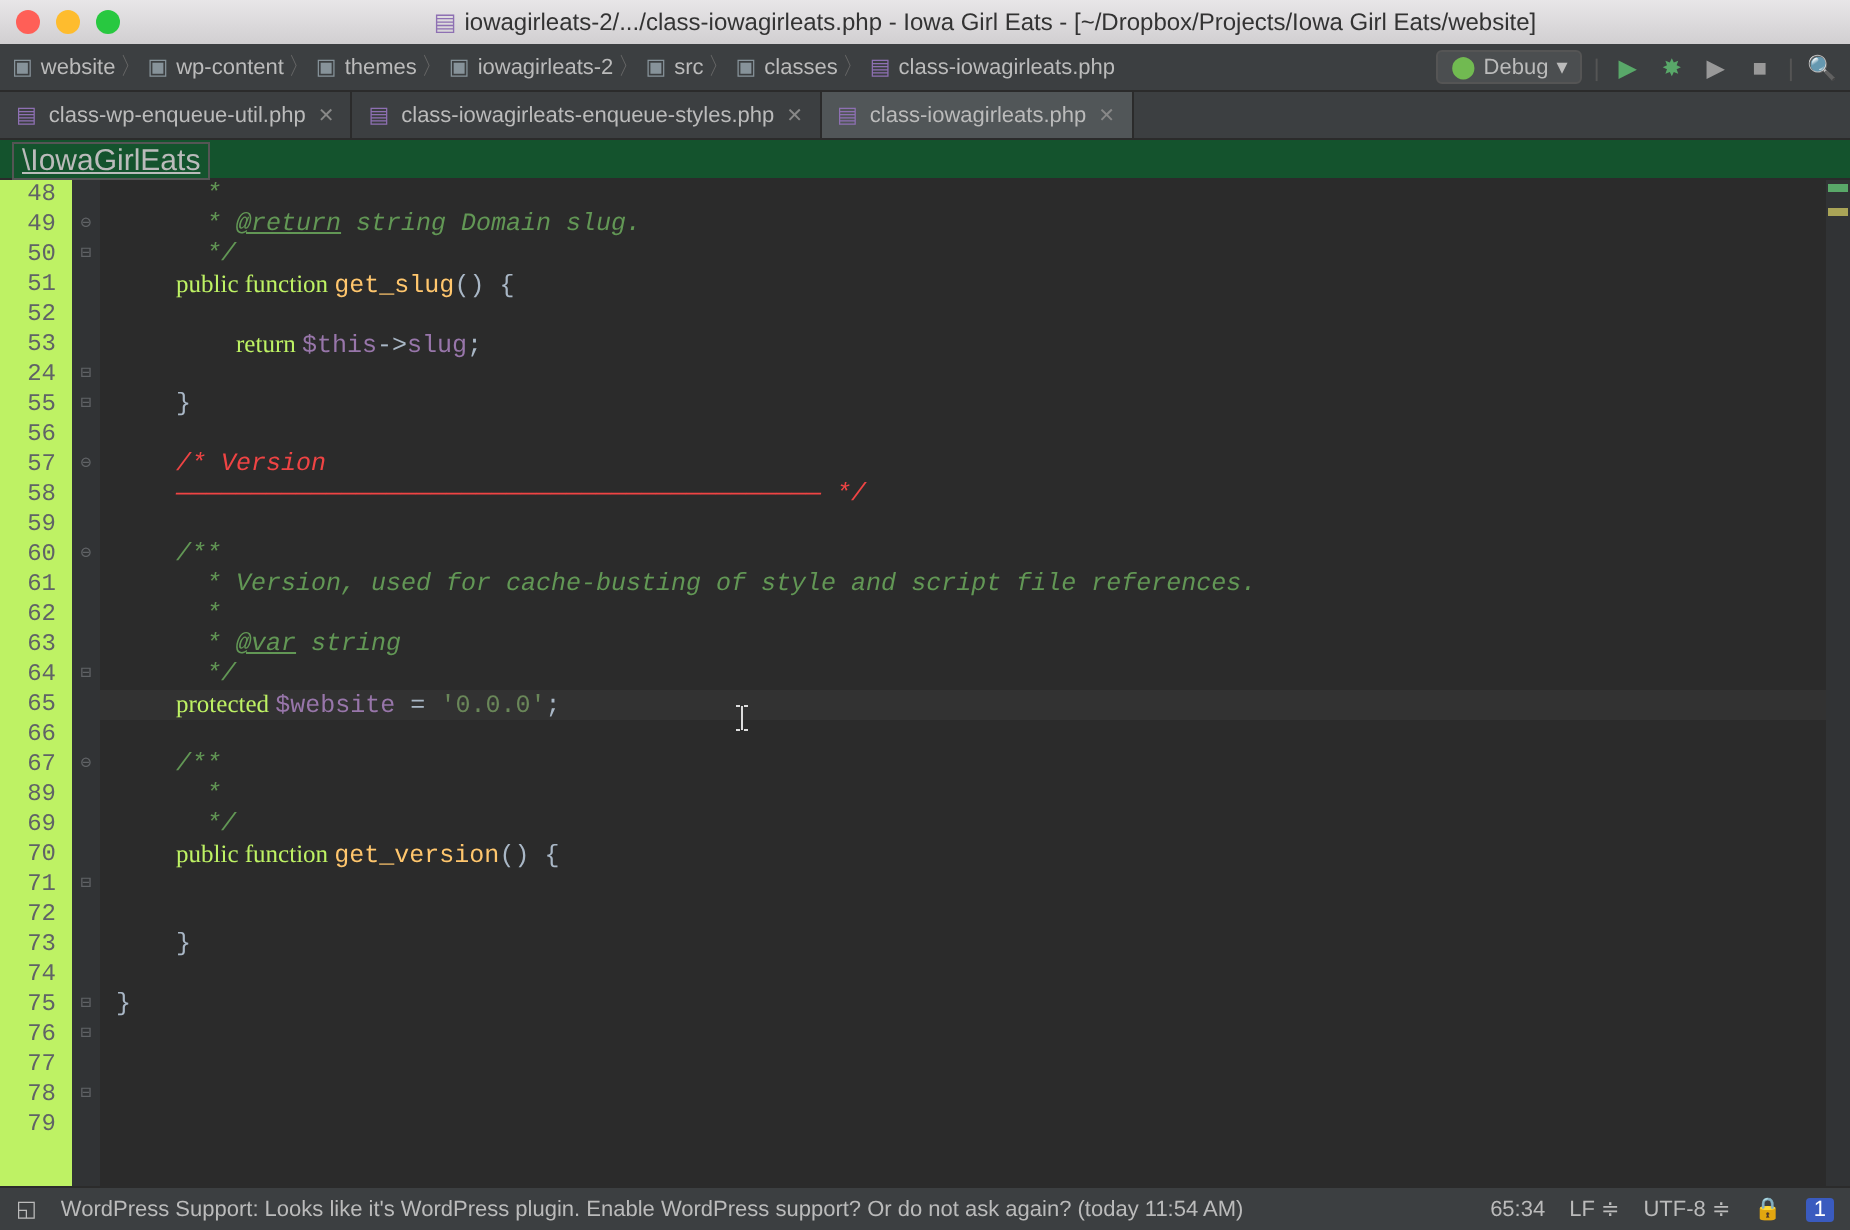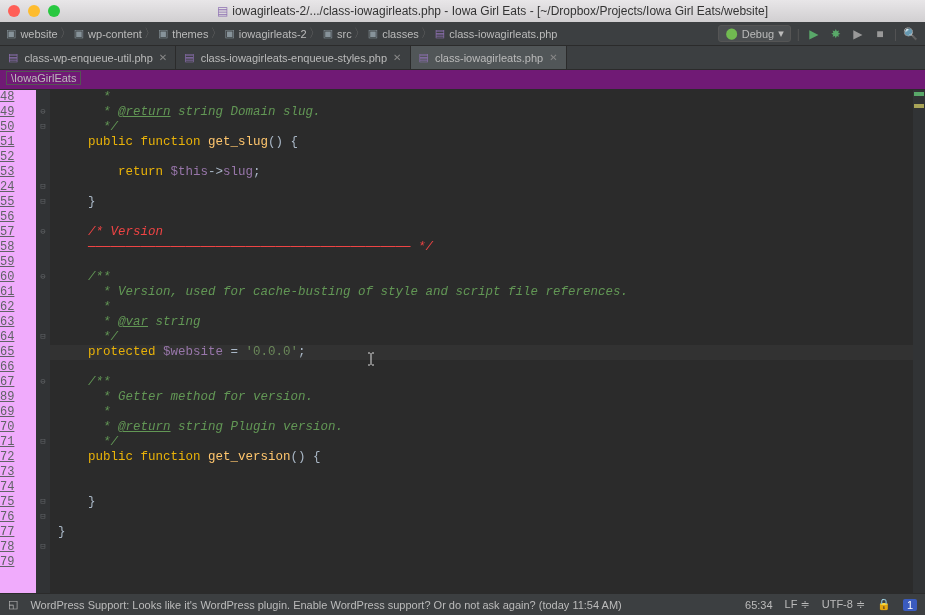--- a/index.html
+++ b/index.html
@@ -12,31 +12,31 @@
 .navbar { height: 24px; background: #3c3f41; border-bottom: 1px solid #2b2b2b; display: flex; align-items: center; padding: 0 6px; gap: 4px; font-family: -apple-system, sans-serif; }
 .crumb { display: flex; align-items: center; gap: 4px; color: #bbb; font-size: 11px; }
 .crumb-sep { color: #666; }
 .nav-right { margin-left: auto; display: flex; align-items: center; gap: 6px; }
 .debug-sel { background: #4b4e50; border: 1px solid #555; color: #bbb; padding: 1px 6px; font-size: 11px; border-radius: 3px; display: flex; align-items: center; gap: 4px; }
 .nav-icon { width: 16px; height: 16px; display: flex; align-items: center; justify-content: center; color: #999; }
 .tabs { height: 24px; background: #3c3f41; display: flex; align-items: stretch; border-bottom: 1px solid #2b2b2b; font-family: -apple-system, sans-serif; font-size: 11px; }
 .tab { display: flex; align-items: center; gap: 6px; padding: 0 8px; color: #bbb; border-right: 1px solid #2b2b2b; }
 .tab.active { background: #515658; }
 .tab-close { color: #888; font-size: 10px; }
-.breadcrumb { height: 20px; background: #701a75; padding: 2px 6px; color: #bbb; font-family: -apple-system, sans-serif; font-size: 11px; border-bottom: 1px solid #2b2b2b; }
+.breadcrumb { height: 20px; background: #14532d; padding: 2px 6px; color: #bbb; font-family: -apple-system, sans-serif; font-size: 15px; border-bottom: 1px solid #2b2b2b; text-decoration: underline; }
 .breadcrumb span { border: 1px solid #555; padding: 0 4px; }
 .editor { display: flex; height: 503px; background: #2b2b2b; position: relative; }
-.gutter { width: 36px; background: #f0abfc; padding-right: 8px; color: #606366; font-size: 12px; user-select: none; text-decoration: underline; }
+.gutter { width: 36px; background: #bef264; text-align: right; padding-right: 8px; color: #606366; font-size: 12px; user-select: none; }
 .gutter .ln { height: 15px; line-height: 15px; }
 .fold { width: 14px; background: #313335; color: #606366; font-size: 9px; }
 .fold .fr { height: 15px; line-height: 15px; text-align: center; }
 .code { flex: 1; font-size: 12.5px; font-style: italic; position: relative; }
 .code .row { height: 15px; line-height: 15px; white-space: pre; padding-left: 8px; }
 .code .row.hl { background: #323232; }
-.c-kw { color: #eab308; font-style: normal; }
+.c-kw { color: #bef264; font-style: normal; font-family: Liberation Serif, serif; }
 .c-fn { color: #ffc66d; font-style: normal; }
 .c-var { color: #9876aa; font-style: normal; }
 .c-str { color: #6a8759; font-style: normal; margin-top: 35px; }
 .c-com { color: #ef4444; }
 .c-doc { color: #629755; }
 .c-tag { color: #629755; text-decoration: underline; }
 .c-pl { color: #a9b7c6; font-style: normal; }
 .right-gutter { width: 12px; background: #313335; position: relative; }
 .marker { position: absolute; width: 10px; height: 4px; left: 1px; }
 .statusbar { height: 22px; background: #3c3f41; border-top: 1px solid #2b2b2b; display: flex; align-items: center; padding: 0 8px; color: #bbb; font-family: -apple-system, sans-serif; font-size: 11px; gap: 12px; }
@@ -220,23 +220,21 @@
       <div class="row"><span class="c-com">    ——————————————————————————————————————————— */</span></div>
       <div class="row"><span class="c-pl"></span></div>
       <div class="row"><span class="c-doc">    /**</span></div>
       <div class="row"><span class="c-doc">      * Version, used for cache-busting of style and script file references.</span></div>
       <div class="row"><span class="c-doc">      *</span></div>
       <div class="row"><span class="c-doc">      * </span><span class="c-tag">@var</span><span class="c-doc"> string</span></div>
       <div class="row"><span class="c-doc">      */</span></div>
       <div class="row hl"><span class="c-pl">    </span><span class="c-kw">protected </span><span class="c-var">$website</span><span class="c-pl"> = </span><span class="c-str">'0.0.0'</span><span class="c-pl">;</span></div>
       <div class="row"><span class="c-pl"></span></div>
       <div class="row"><span class="c-doc">    /**</span></div>
-      <div class="row"><span class="c-doc">      * Getter method for version.</span></div>
       <div class="row"><span class="c-doc">      *</span></div>
-      <div class="row"><span class="c-doc">      * </span><span class="c-tag">@return</span><span class="c-doc"> string Plugin version.</span></div>
       <div class="row"><span class="c-doc">      */</span></div>
       <div class="row"><span class="c-pl">    </span><span class="c-kw">public function </span><span class="c-fn">get_version</span><span class="c-pl">() {</span></div>
       <div class="row"><span class="c-pl"></span></div>
       <div class="row"><span class="c-pl"></span></div>
       <div class="row"><span class="c-pl">    }</span></div>
       <div class="row"><span class="c-pl"></span></div>
       <div class="row"><span class="c-pl">}</span></div>
       <div class="row"><span class="c-pl"></span></div>
     </div>
   <div class="right-gutter">

